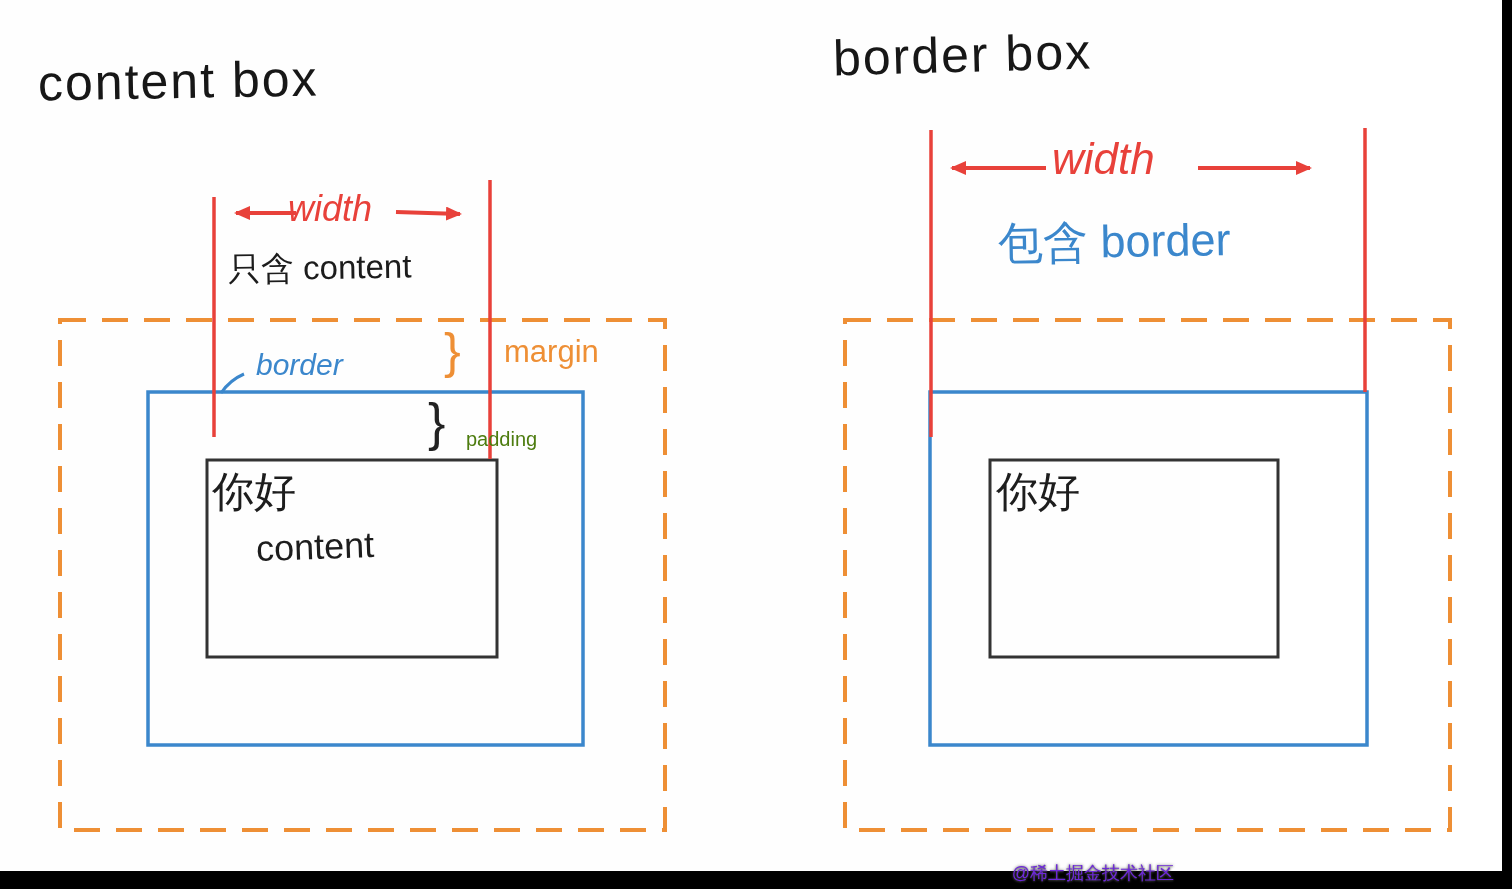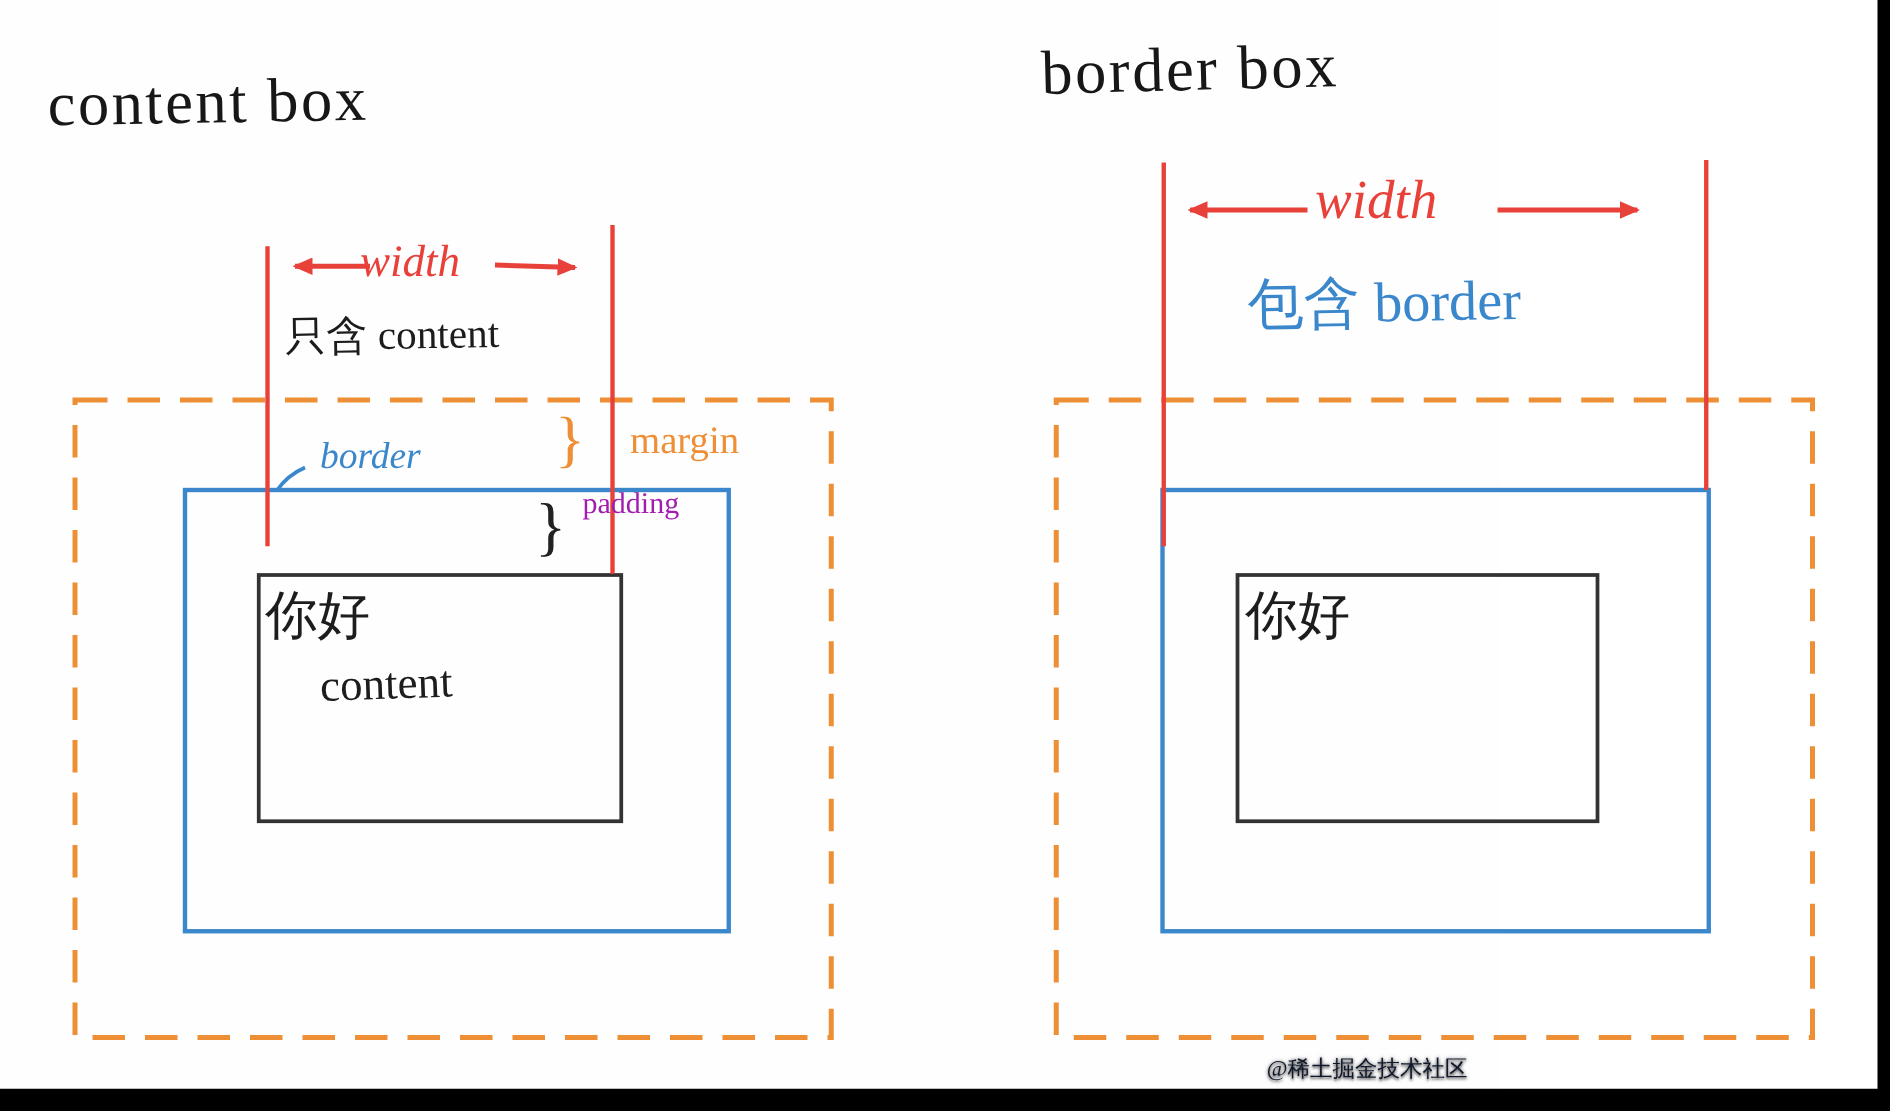--- a/index.html
+++ b/index.html
@@ -1,19 +1,19 @@
 <!DOCTYPE html>
 <html><head>
 <meta charset="utf-8">
 <style>
   * { margin:0; padding:0; box-sizing:border-box; }
   html, body { width:1512px; height:889px; background:#ffffff; overflow:hidden; }
   .canvas {
     position:relative; width:1200px; height:889px; background:#fefefe;
-    font-family:Liberation Serif, serif; color:#222;
+    font-family:Liberation Sans, sans-serif; color:#222;
   }
   .abs { position:absolute; white-space:nowrap; }
   svg.overlay { position:absolute; left:0; top:0; width:1512px; height:889px; }
 
   
   .left-title  { left:38px;  top:52px; font-size:50px; color:#171717; transform:rotate(-1deg); letter-spacing:2px; }
   .right-title { left:833px; top:26px; font-size:50px; color:#171717; transform:rotate(-1.5deg); letter-spacing:2px; }
 
   
   .width-left  { left:288px;  top:188px; font-size:36px; color:#e8413a; font-style:italic; }
@@ -21,32 +21,32 @@
 
   
   .note-left  { left:228px; top:246px; font-size:33px; color:#1c1c1c; transform:rotate(-1deg); }
   .note-right { left:998px; top:212px; font-size:45px; color:#3b87cc; transform:rotate(-1deg); }
 
   
   .border-label  { left:256px; top:348px; font-size:30px; color:#3b87cc; font-style:italic; }
   .margin-brace  { left:444px; top:322px; font-size:50px; color:#ee8f35; font-weight:300; }
   .margin-label  { left:504px; top:334px; font-size:31px; color:#ee8f35; }
   .padding-brace { left:428px; top:392px; font-size:52px; color:#222; font-weight:300; }
-  .padding-label { left:466px; top:390px; font-size:24px; color:#a21caf; }
+  .padding-label { left:466px; top:428px; font-size:20px; color:#4d7c0f; }
 
   
   .greeting-left  { left:212px; top:464px; font-size:42px; color:#1d1d1d; }
   .content-label  { left:256px; top:526px; font-size:36px; color:#1d1d1d; transform:rotate(-2deg); }
   .greeting-right { left:996px; top:464px; font-size:42px; color:#1d1d1d; }
 
   
   .edge-right  { left:1502px; top:0;    width:10px;  height:889px; background:#000; }
   .edge-bottom { left:0;      top:871px; width:1512px; height:18px; background:#000; }
   .watermark   {
-    right:26px; top:843px; font-size:18px; color:#0f172a;
+    right:26px; top:861px; font-size:18px; color:#6d28d9;
     text-shadow:0 0 3px rgba(70,70,70,.85), 0 1px 2px rgba(70,70,70,.7);
   }
 </style>
 </head>
 <body>
 
 <div class="canvas">
 
   <svg class="overlay" viewBox="0 0 1512 889">
     <defs>

